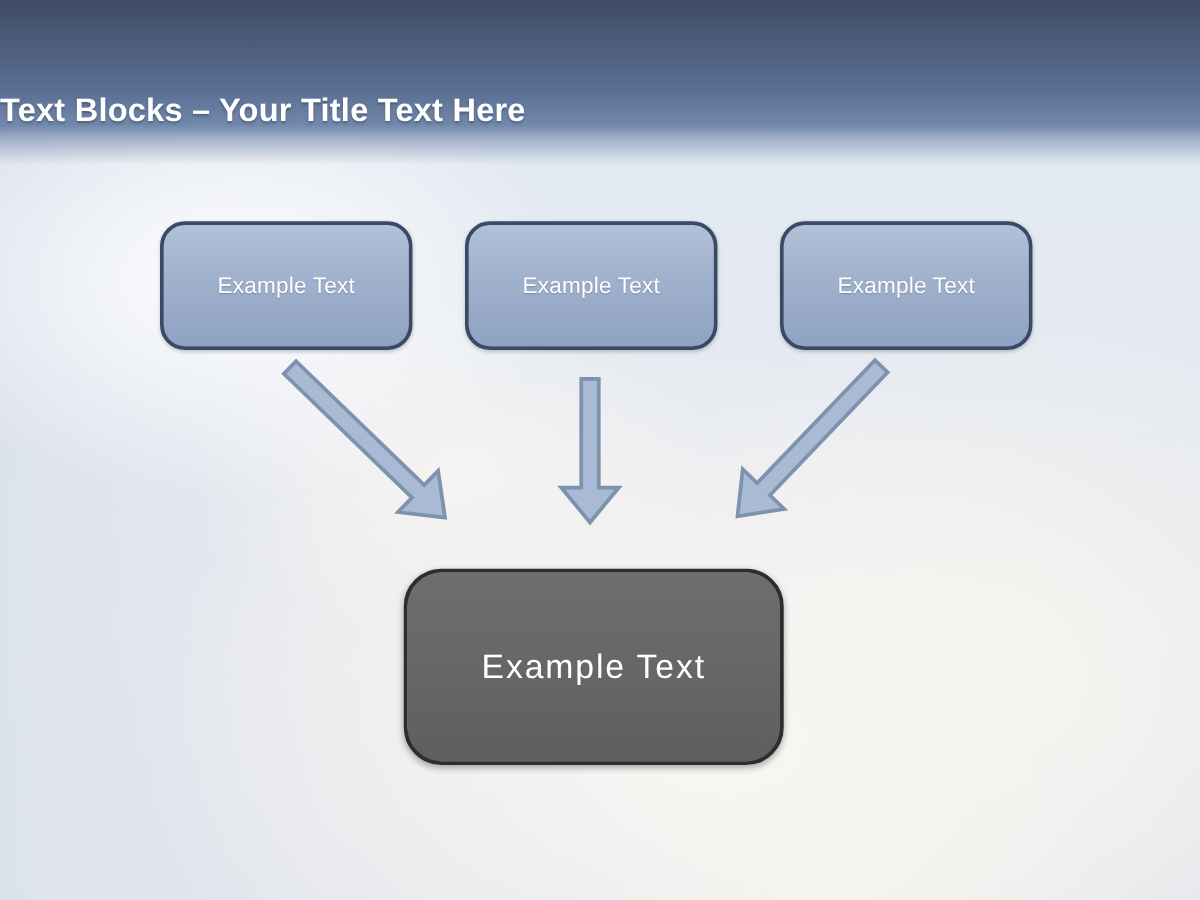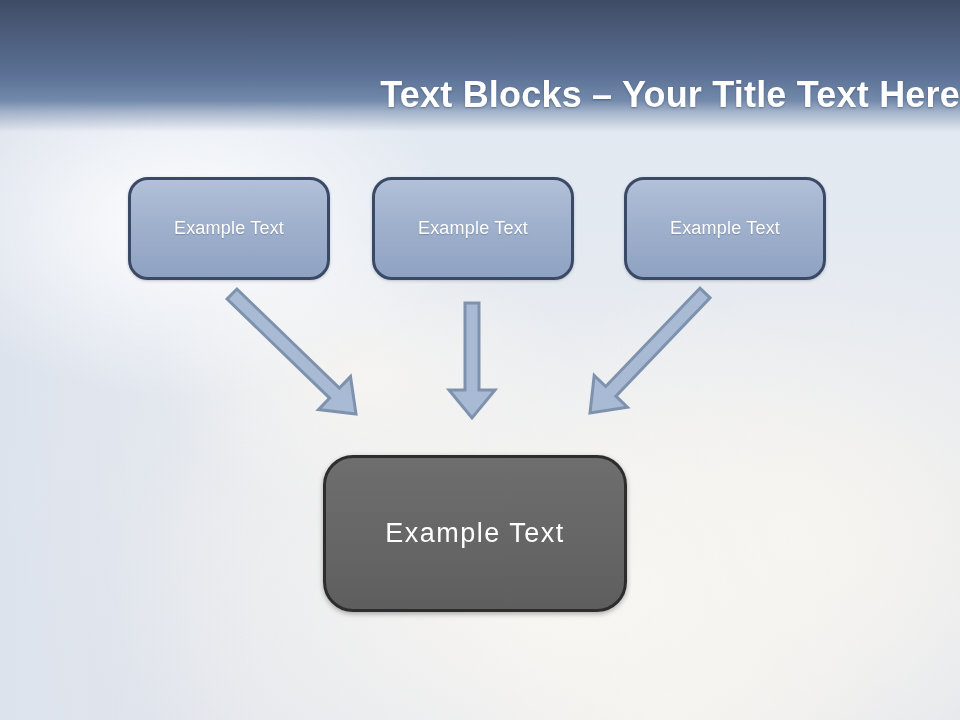--- a/index.html
+++ b/index.html
@@ -26,22 +26,22 @@
     background:linear-gradient(180deg,
       var(--header-top,#3e4b65) 0%,
       #4a5a78 22%,
       var(--header-mid,#5a6f93) 55%,
       var(--header-bottom,#7289ab) 76%,
       rgba(114,137,171,0.55) 85%,
       rgba(114,137,171,0) 100%);
   }
   .title{
     position:absolute;top:54px;left:0;width:100%;
-    text-align:right;color:var(--title-text,#ffffff);
-    font-size:36px;line-height:34px;letter-spacing:0.2px;
+    text-align:left;color:var(--title-text,#ffffff);
+    font-size:26px;line-height:34px;letter-spacing:0.2px;
     text-shadow:0 1px 2px rgba(20,30,50,0.35);
     white-space:pre-wrap;
   }
   .title .bold{font-weight:bold;}
   
   .box{
     position:absolute;top:177px;width:196px;height:97px;
     border:3px solid var(--box-border,#3a4a66);
     border-radius:20px;
     background:linear-gradient(180deg,var(--box-fill-top,#b2c0d8) 0%, #a0b1cd 45%, var(--box-fill-bottom,#8fa2c2) 100%);

